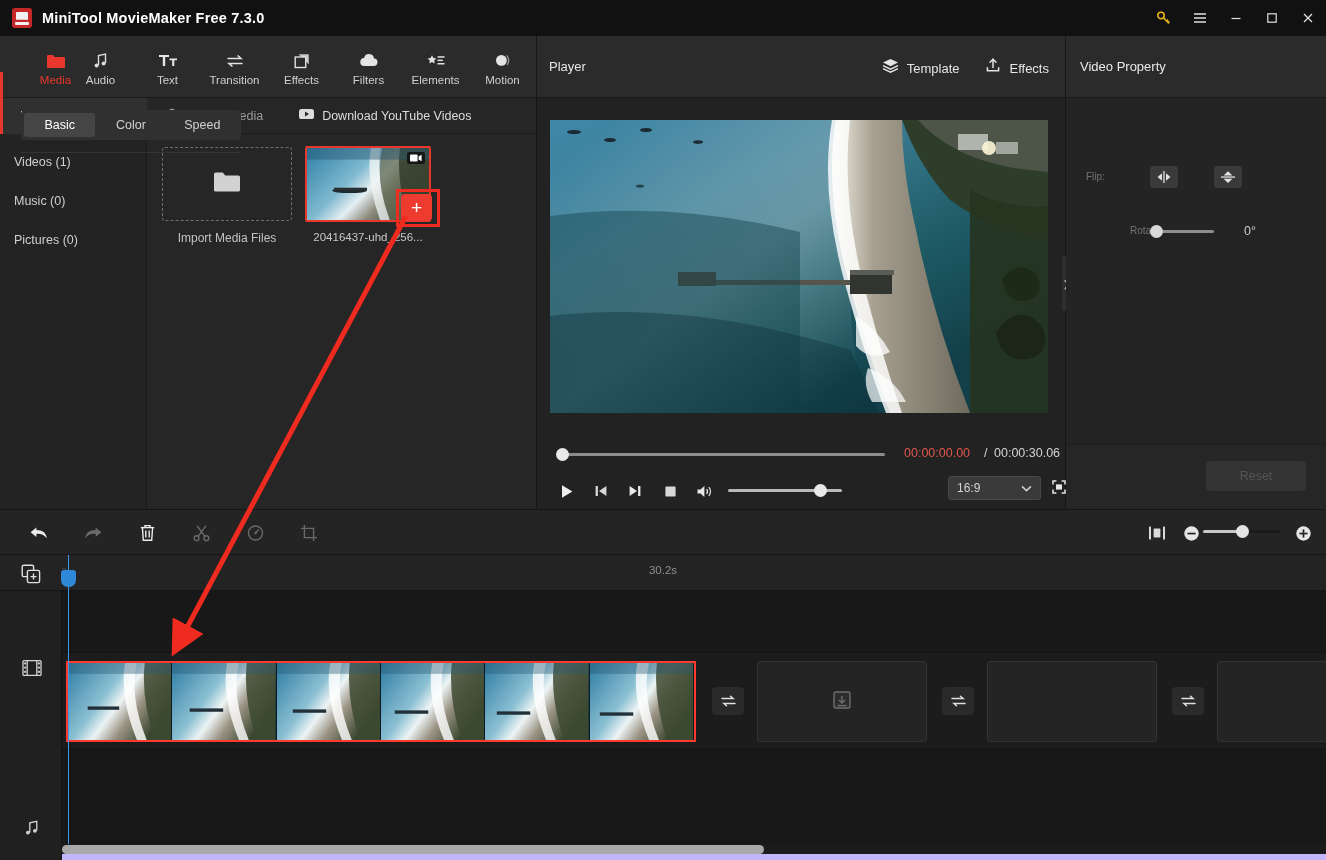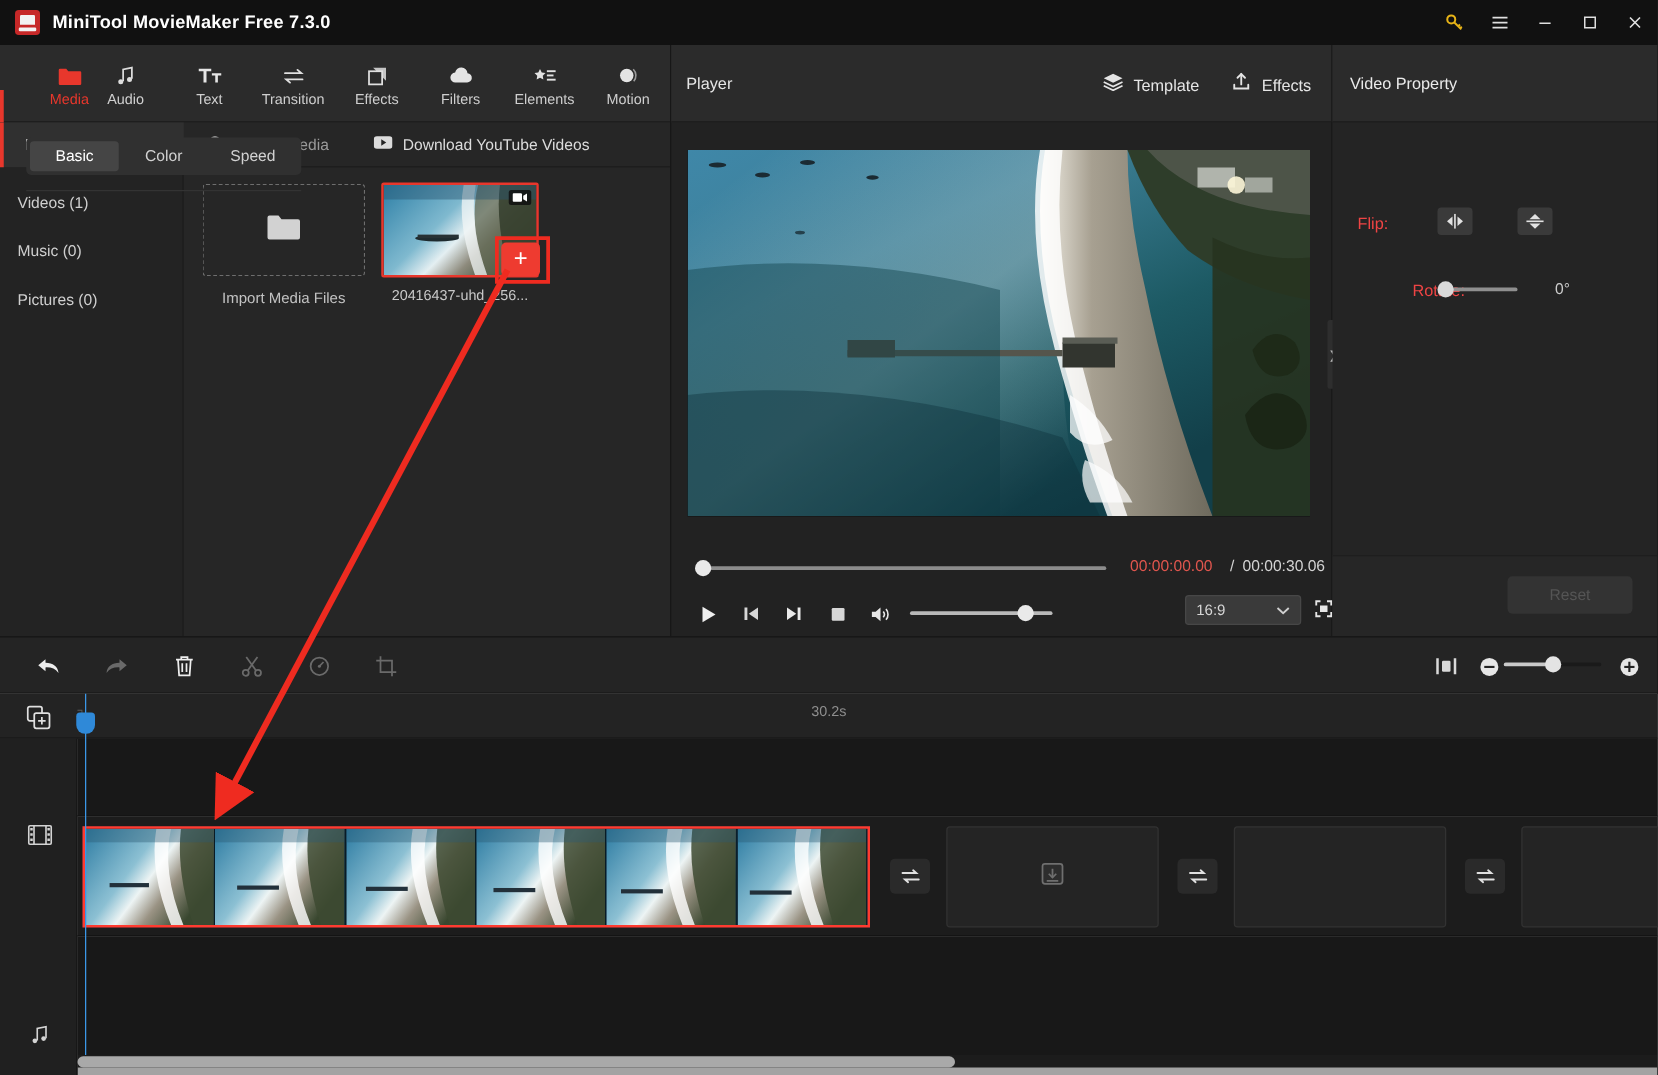--- a/index.html
+++ b/index.html
@@ -160,21 +160,21 @@
   .prop-head { height:62px; display:flex; align-items:center; padding-left:14px;
     background:#2b2b2b; border-bottom:1px solid #1b1b1b; font-size:13px; color:#eaeaea;}
   .seg {
     position:absolute; left:21px; top:110px; width:220px; height:30px;
     background:#303030; border-radius:4px; display:flex; padding:3px;
   }
   .seg-item { flex:1; display:flex; align-items:center; justify-content:center;
     font-size:12.5px; color:#d2d2d2; border-radius:3px; cursor:pointer;}
   .seg-item.active { background:#454545; color:#ffffff;}
   .hr { position:absolute; left:21px; top:152px; width:220px; height:1px; background:#333;}
-  .row-label { position:absolute; font-size:13px; color:#ef4444;}
+  .row-label { position:absolute; font-size:10px; color:#737373;}
   .flipbtn {
     position:absolute; width:28px; height:22px; border-radius:3px; background:#3a3a3a;
     display:flex; align-items:center; justify-content:center; color:#e2e2e2;
   }
   .rot-track { position:absolute; left:1152px; top:230px; width:62px; height:3px; background:#8f8f8f; border-radius:2px;}
   .rot-knob { position:absolute; left:1150px; top:225px; width:13px; height:13px; border-radius:50%; background:#d9d9d9;}
   .rot-val { position:absolute; left:1244px; top:224px; font-size:12.5px; color:#cccccc;}
   .prop-foot { position:absolute; left:1066px; top:444px; width:260px; height:65px; background:#262626; border-top:1px solid #1e1e1e;}
   .reset-btn {
     position:absolute; left:1206px; top:461px; width:100px; height:30px; border-radius:4px;
@@ -188,21 +188,21 @@
     background:#242424; border-top:1px solid #151515; border-bottom:1px solid #151515;
   }
   .ebtn { position:absolute; top:9px; width:28px; height:28px; display:flex; align-items:center; justify-content:center; cursor:pointer;}
   .ebtn.on { color:#eeeeee; }
   .ebtn.off { color:#6a6a6a; }
   .zoom-track { position:absolute; left:1203px; top:530px; width:78px; height:3px; background:#1a1a1a; border-radius:2px;}
   .zoom-fill { position:absolute; left:1203px; top:530px; width:40px; height:3px; background:#c9c9c9; border-radius:2px;}
   .zoom-knob { position:absolute; left:1236px; top:525px; width:13px; height:13px; border-radius:50%; background:#e4e4e4;}
 
   
-  .tl { position:absolute; left:0; top:555px; width:1326px; height:305px; background:#a3a3a3;}
+  .tl { position:absolute; left:0; top:555px; width:1326px; height:305px; background:#c4b5fd;}
   .tl-ruler { position:absolute; left:0; top:0; width:1326px; height:36px; background:#232323; border-bottom:1px solid #141414;}
   .tl-addtrack { position:absolute; left:19px; top:8px; width:24px; height:22px; display:flex; align-items:center; justify-content:center; color:#e0e0e0;}
   .tl-dur { position:absolute; left:0; top:9px; width:1326px; text-align:center; font-size:11.5px; color:#8e8e8e;}
   .tl-gutter { position:absolute; left:0; top:36px; width:62px; height:269px; background:#202020; border-right:1px solid #151515;}
   .gut-ico { position:absolute; left:21px; width:22px; height:22px; display:flex; align-items:center; justify-content:center; color:#d4d4d4;}
 
   .tl-body { position:absolute; left:62px; top:36px; width:1264px; height:269px; }
   .track-row { position:absolute; left:0; width:1264px; }
   .row-text { top:0; height:62px; background:#181818; border-bottom:1px solid #141414;}
   .row-video { top:62px; height:96px; background:#1c1c1c; border-bottom:1px solid #141414;}

